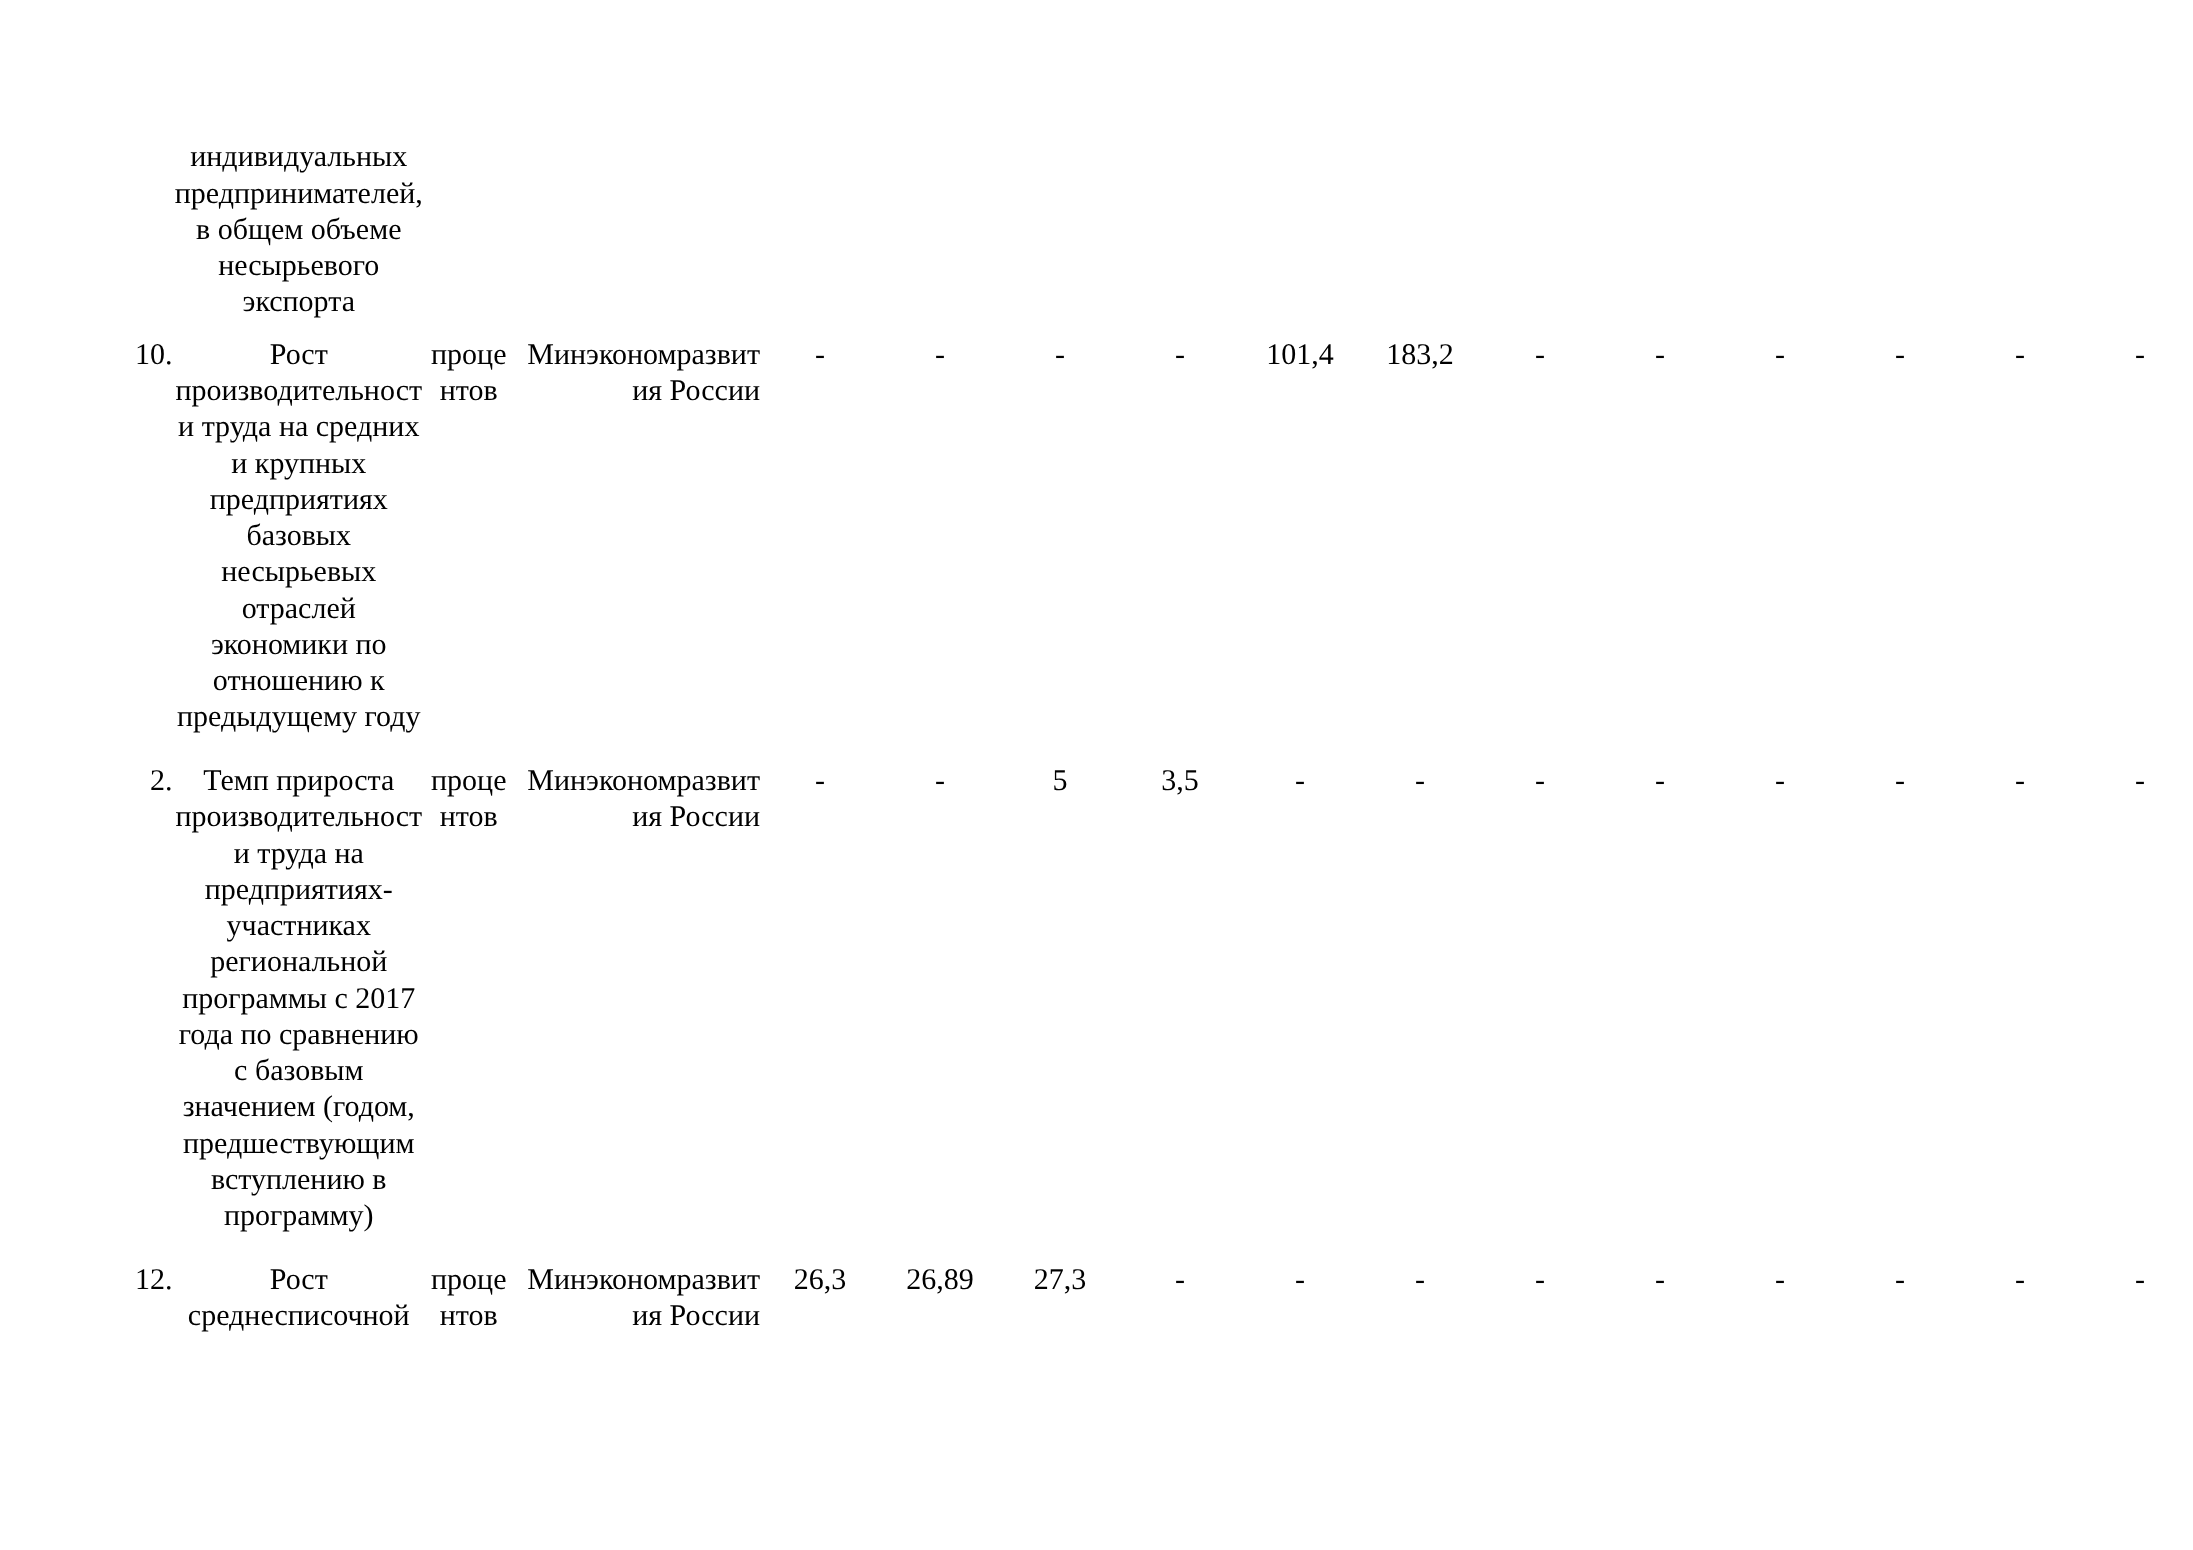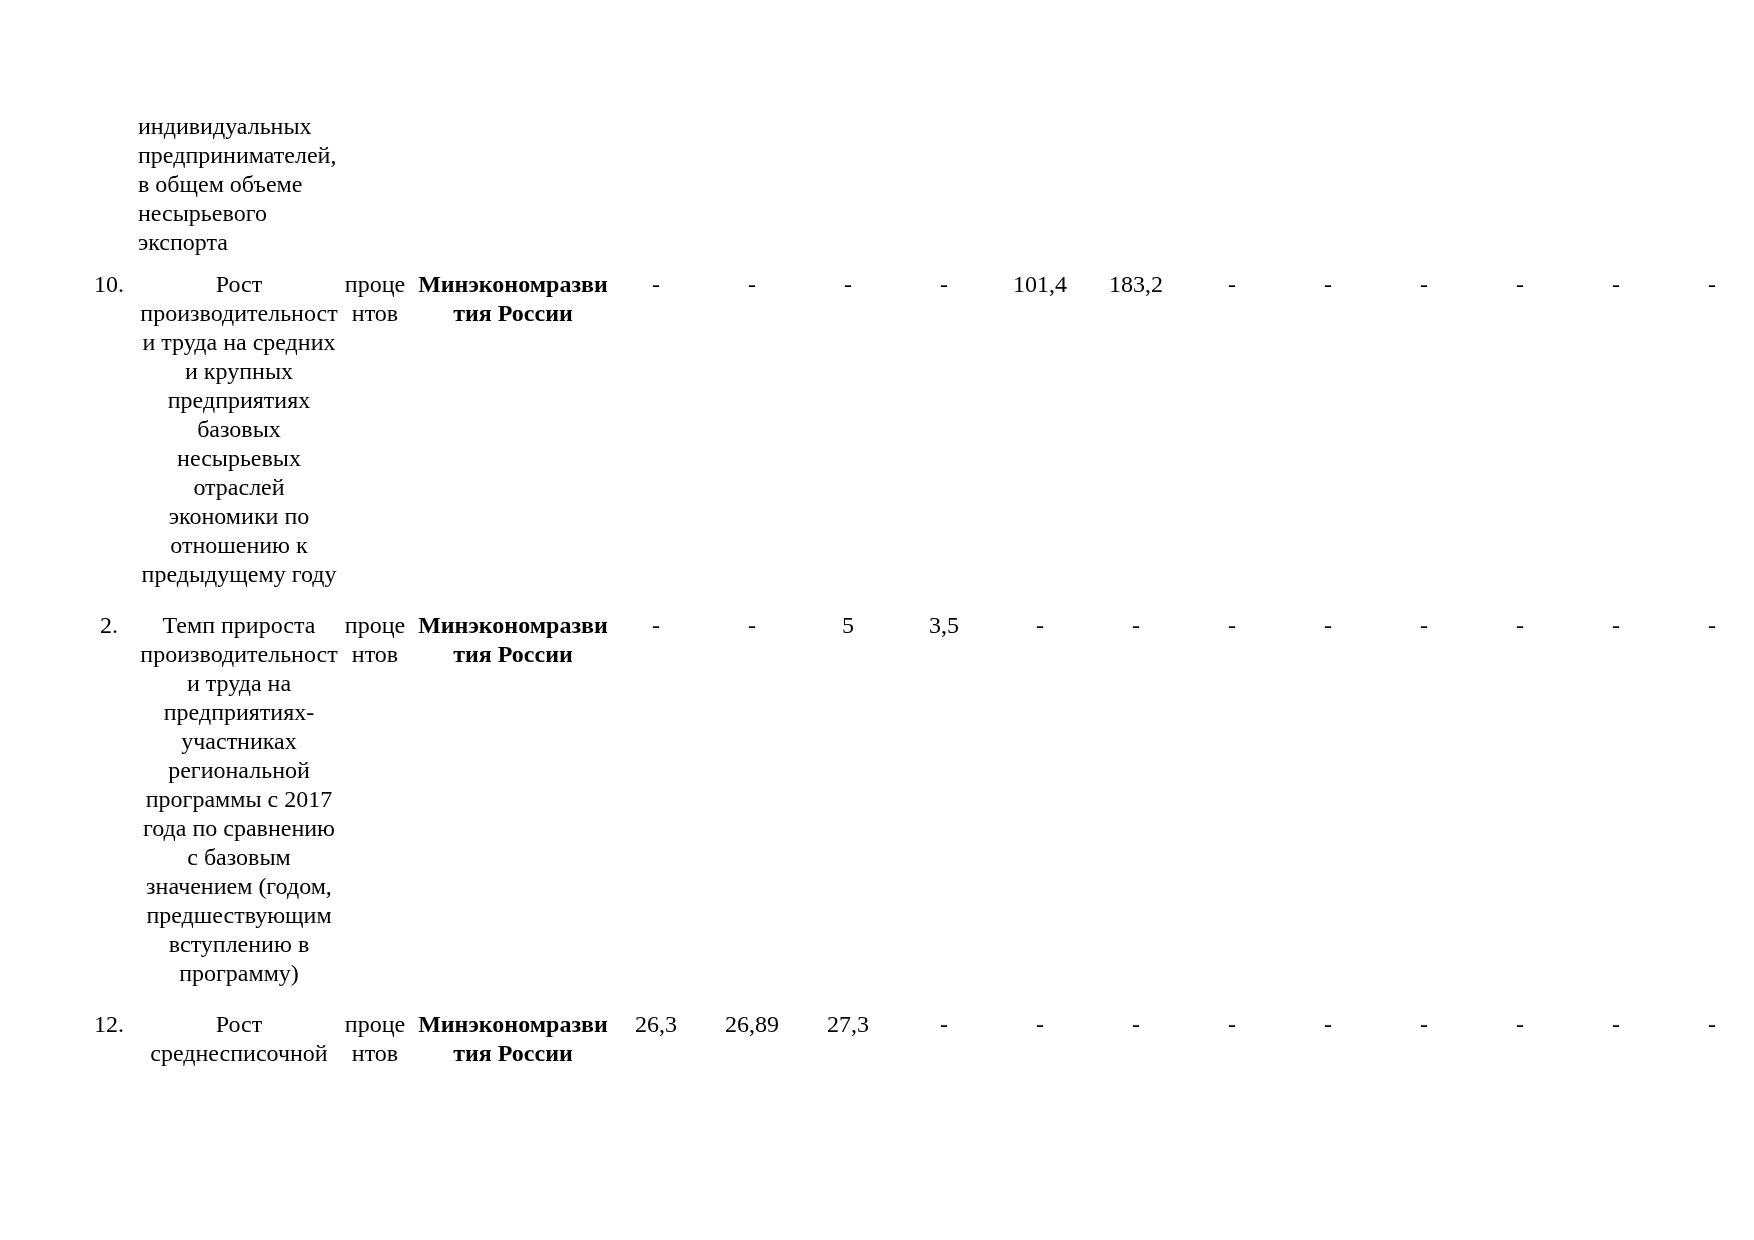--- a/index.html
+++ b/index.html
@@ -40,48 +40,47 @@
   col.c-pad    { width: 80px;  }
   col.c-name   { width: 202px; }
   col.c-unit   { width: 70px;  }
   col.c-gap1   { width: 8px;   }
   col.c-resp   { width: 190px; }
   col.c-val    { width: 96px;  }
 
   .row-spacer td { height: 26px; line-height: 26px; font-size: 0; }
 
   .cell-num {
-    text-align: center;
+    text-align: right;
     padding-left: 8px;
     white-space: nowrap;
   }
   .cell-name {
     text-align: center;
     padding-right: 6px;
     word-wrap: break-word;
     overflow-wrap: break-word;
   }
   .cell-unit {
     text-align: center;
     padding-right: 2px;
     word-wrap: break-word;
     overflow-wrap: break-word;
   }
   .cell-resp {
-    text-align: center;
+    text-align: right;
     padding-left: 6px;
     word-wrap: break-word;
     overflow-wrap: break-word;
-    font-weight: bold;
   }
   .cell-val {
     text-align: center;
   }
   .continued-name {
-    text-align: left;
+    text-align: center;
     padding-right: 6px;
     word-wrap: break-word;
     overflow-wrap: break-word;
   }
 </style>
 </head>
 <body>
 
 <div class="page">
 

